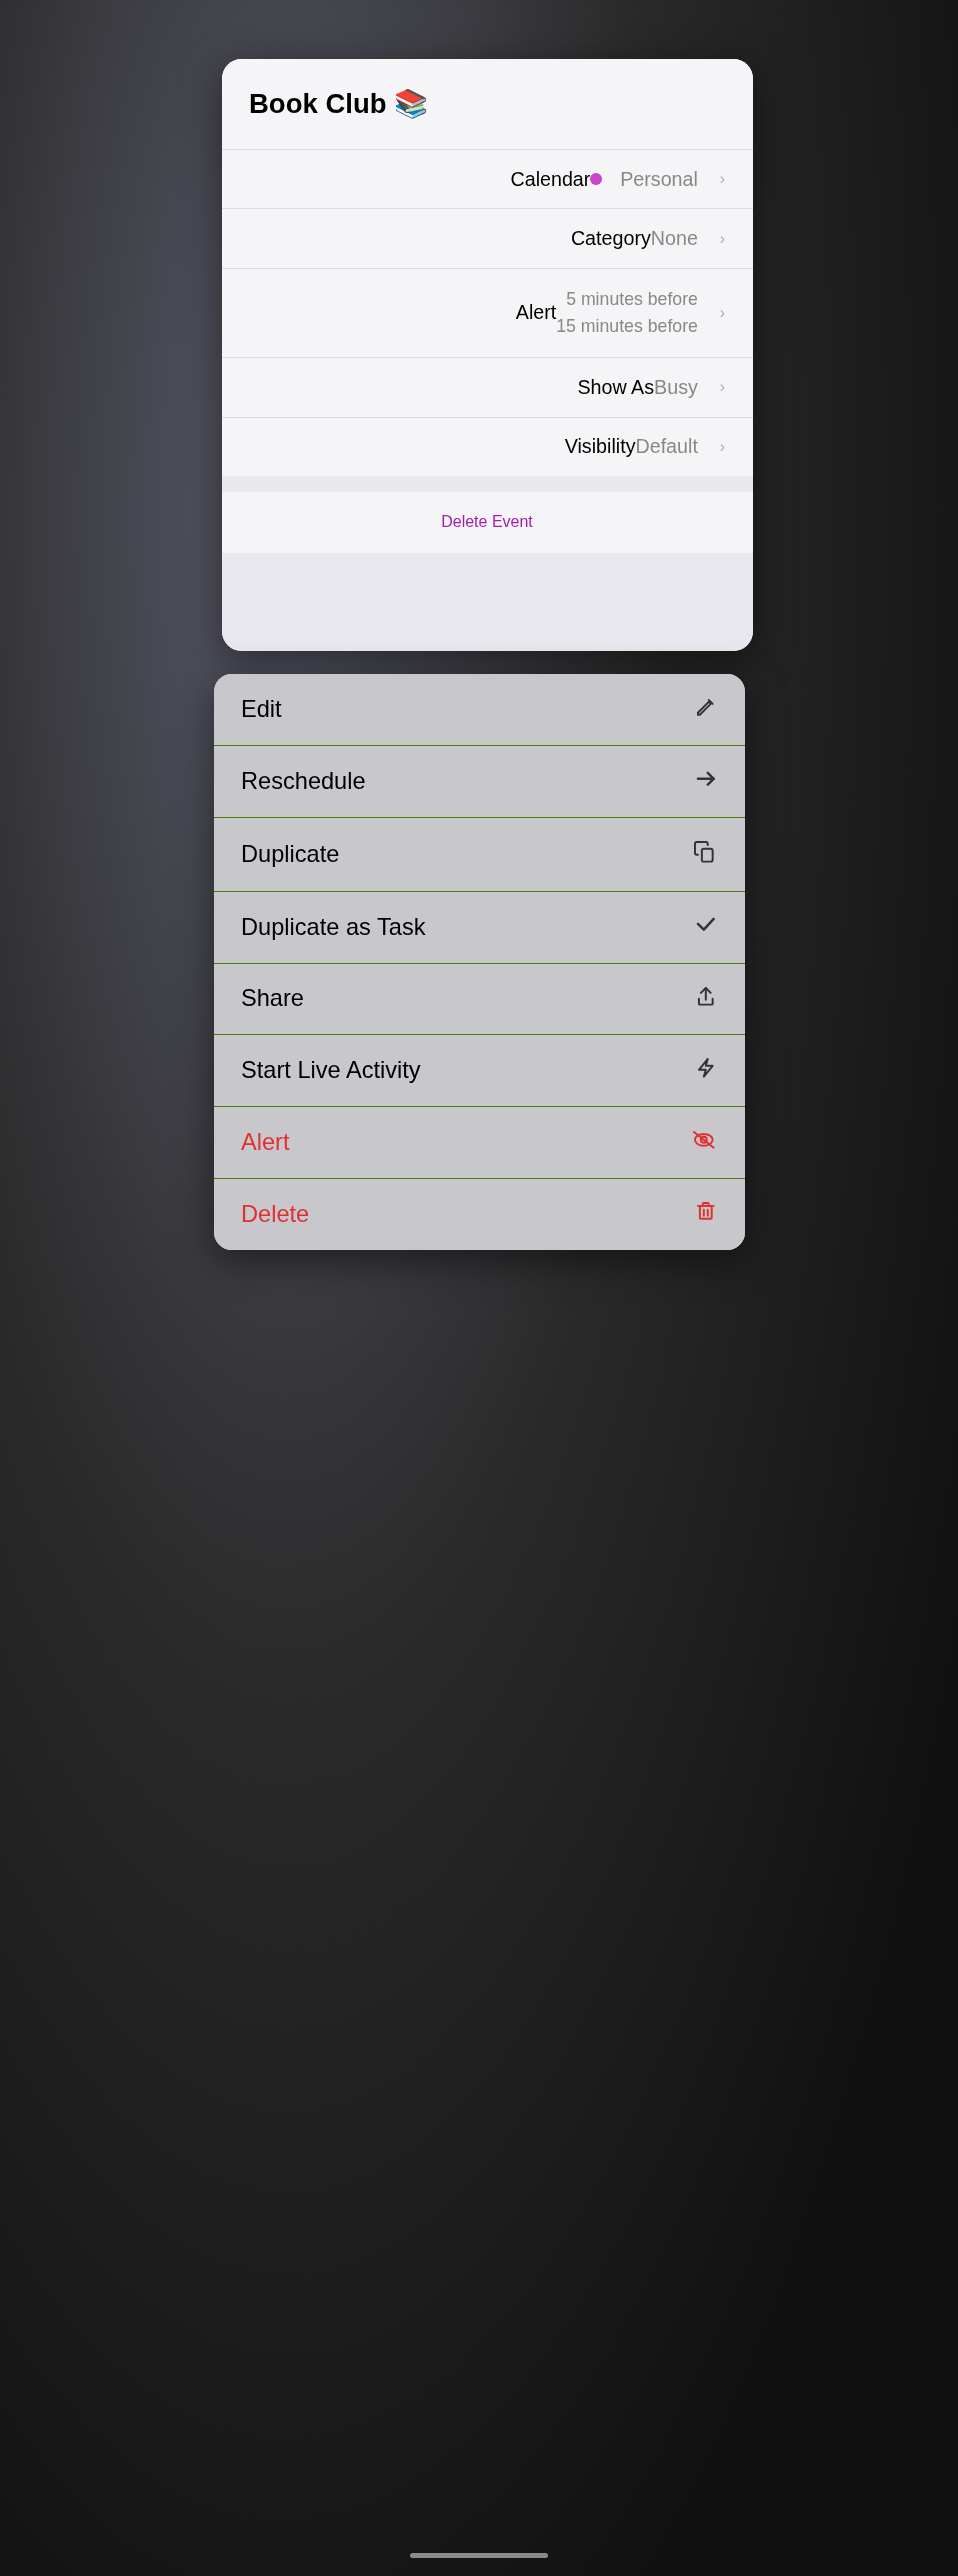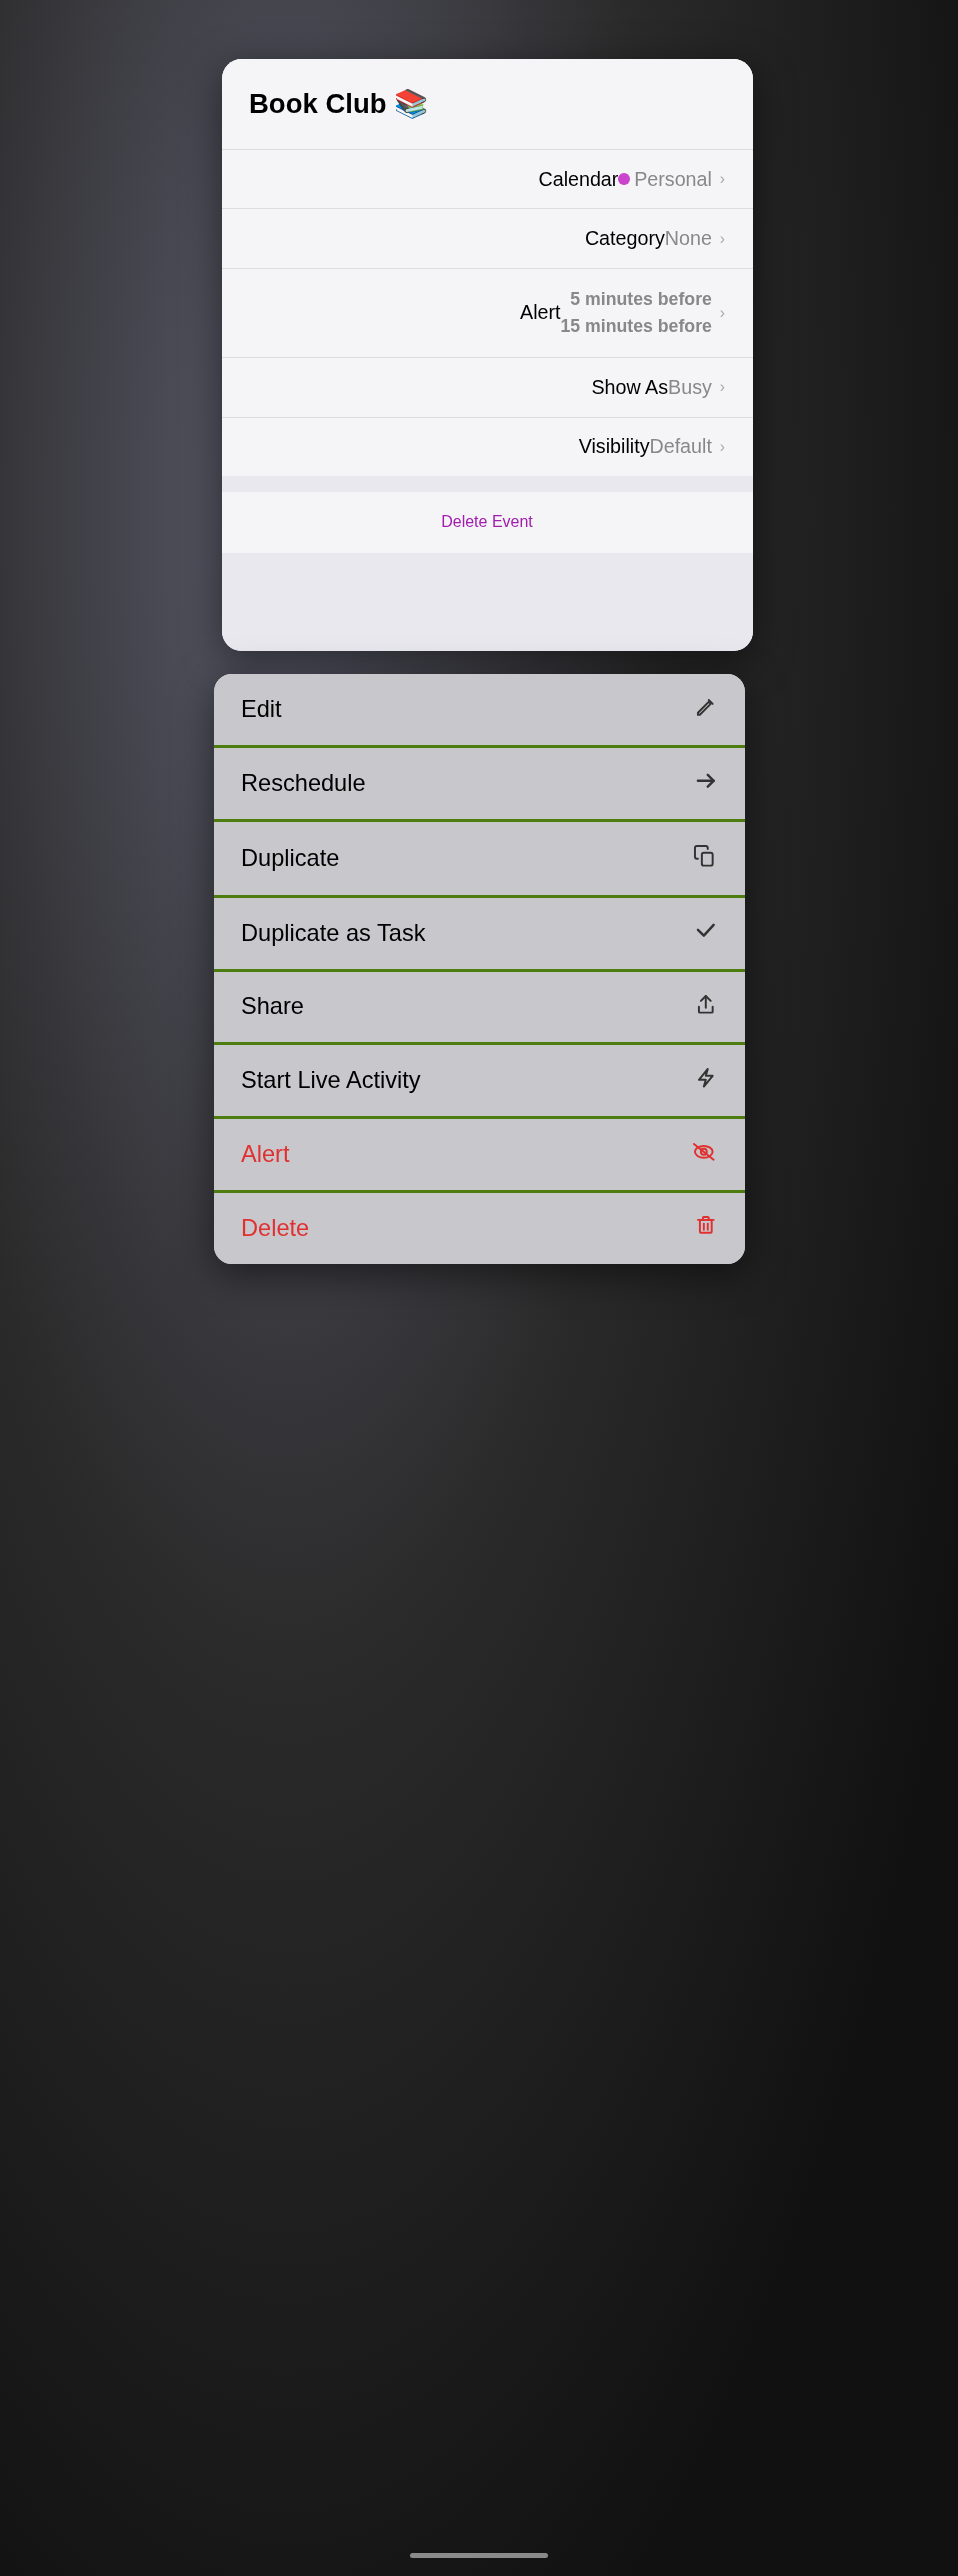--- a/index.html
+++ b/index.html
@@ -82,21 +82,21 @@
 
     .row-label {
       font-size: 19.7px;
       color: #000;
       font-weight: 400;
     }
 
     .row-value {
       display: flex;
       align-items: center;
-      gap: 4px;
+      gap: 18px;
       font-size: 19.7px;
       color: #888;
     }
 
     .dot-personal {
       width: 11.8px;
       height: 11.8px;
       border-radius: 50%;
       background: #cc44cc;
       flex-shrink: 0;
@@ -106,21 +106,20 @@
       font-size: 15.7px;
       color: #aaa;
       margin-left: 3.9px;
     }
 
     .alert-value {
       text-align: right;
       font-size: 17.7px;
       color: #888;
       line-height: 1.5;
-      font-weight: bold;
     }
 
     .spacer-section {
       background: #e8e8ee;
       height: 15.7px;
     }
 
     .delete-section {
       background: #f5f5f8;
       padding: 21.6px 27.5px;
@@ -146,21 +145,21 @@
       border-radius: 17.7px;
       overflow: hidden;
       box-shadow: 0 9.8px 39px rgba(0,0,0,0.5);
     }
 
     .menu-item {
       display: flex;
       align-items: center;
       justify-content: space-between;
       padding: 21.6px 27.5px;
-      border-bottom: 3px solid #4d7c0f;
+      border-bottom: 1px solid #4d7c0f;
       cursor: pointer;
       background: #c8c8cc;
     }
 
     .menu-item:last-child {
       border-bottom: none;
     }
 
     .menu-label {
       font-size: 23.6px;

